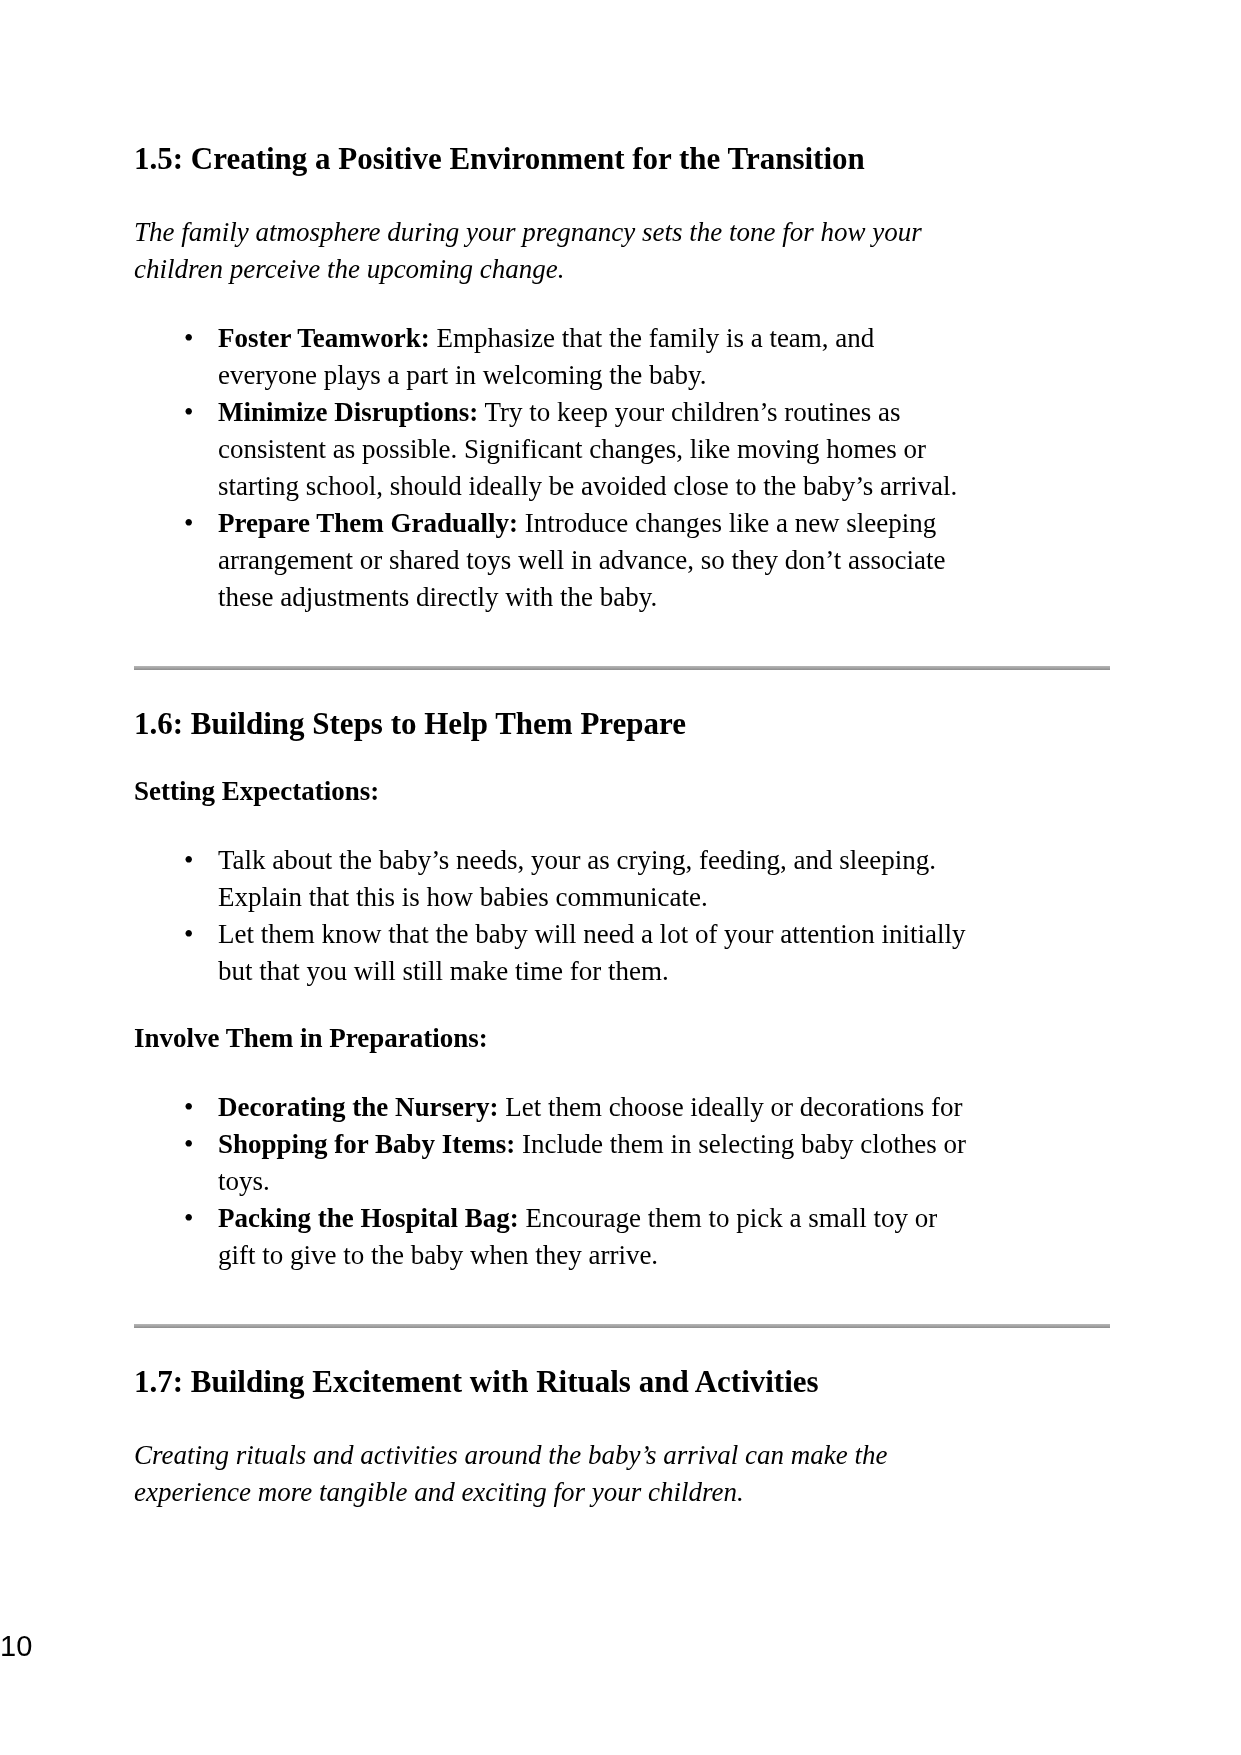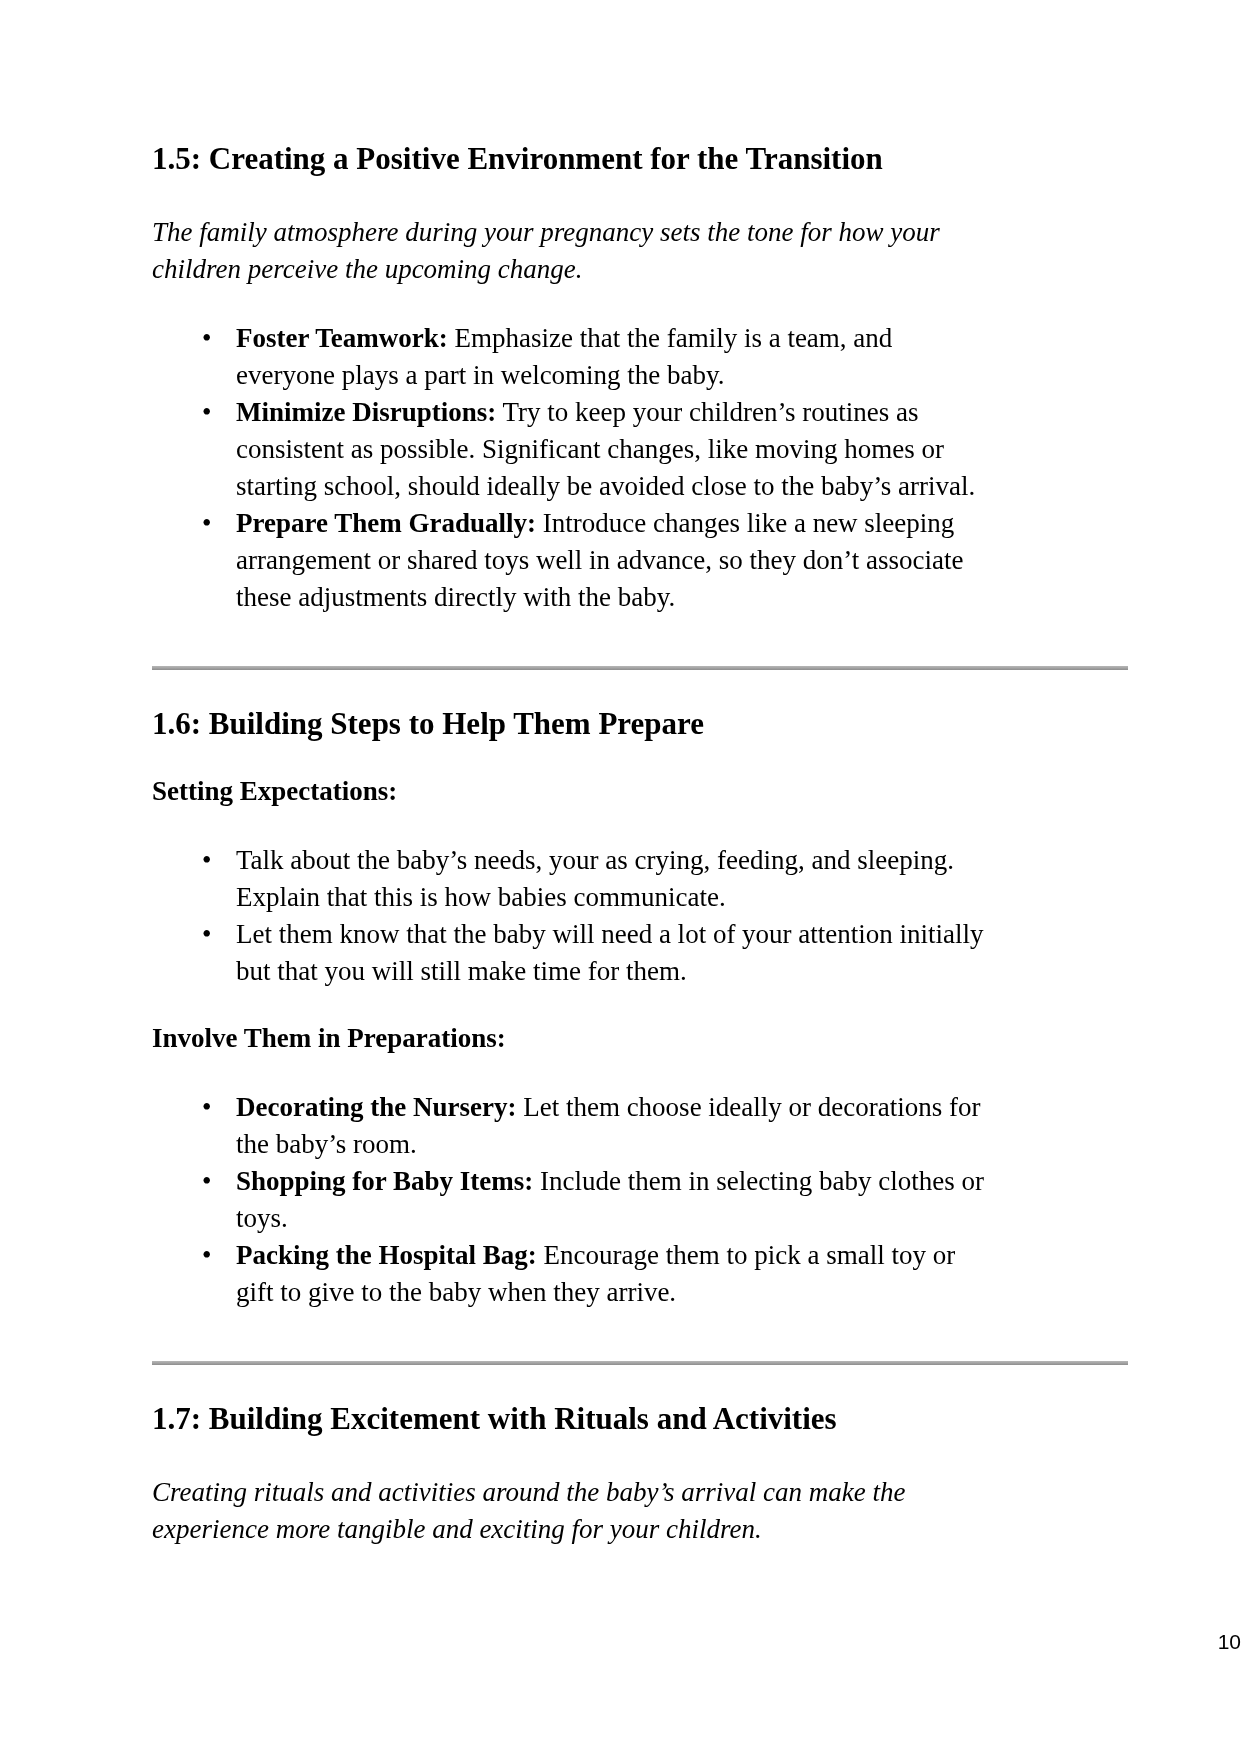--- a/index.html
+++ b/index.html
@@ -6,21 +6,21 @@
   body {
     width: 1241px; height: 1755px;
     background: #ffffff;
     color: #000000;
     font-family: "Liberation Serif", serif;
     position: relative;
     overflow: hidden;
   }
   .content {
     position: absolute;
-    left: 152px; top: 140px;
+    left: 134px; top: 140px;
     width: 976px;
     display: flex;
     flex-direction: column;
   }
   .doc-heading {
     font-size: 31px;
     line-height: 38px;
     font-weight: bold;
     margin: 0;
   }
@@ -53,23 +53,23 @@
   .line { white-space: nowrap; }
   .doc-divider {
     height: 4px;
     background: linear-gradient(to bottom, #b6b6b6 0%, #a6a6a6 45%, #8d8d8d 100%);
     margin: 50px 0 35px 0;
   }
   .footer {
     position: absolute;
     top: 1630px; left: 0;
     width: 1241px;
-    text-align: right;
+    text-align: left;
     font-family: "Liberation Sans", sans-serif;
-    font-size: 21px;
+    font-size: 29px;
     color: #000000;
   }
 </style>
 </head>
 <body>
 
 <main class="content">
     <div class="doc-heading">1.5: Creating a Positive Environment for the Transition</div>
     <div class="doc-paragraph">
       <div class="line"><span class="seg">The family atmosphere during your pregnancy sets the tone for how your</span></div>
@@ -107,21 +107,20 @@
         <div class="bullet">•</div>
         <div class="line"><span class="seg">Let them know that the baby will need a lot of your attention initially</span></div>
         <div class="line"><span class="seg">but that you will still make time for them.</span></div>
       </div>
     </div>
     <div class="doc-subheading">Involve Them in Preparations:</div>
     <div class="doc-list">
       <div class="doc-list-item">
         <div class="bullet">•</div>
         <div class="line"><span class="seg-bold">Decorating the Nursery:</span><span class="seg"> Let them choose ideally or decorations for</span></div>
-        <div class="line"><span class="seg">the baby’s room.</span></div>
       </div>
       <div class="doc-list-item">
         <div class="bullet">•</div>
         <div class="line"><span class="seg-bold">Shopping for Baby Items:</span><span class="seg"> Include them in selecting baby clothes or</span></div>
         <div class="line"><span class="seg">toys.</span></div>
       </div>
       <div class="doc-list-item">
         <div class="bullet">•</div>
         <div class="line"><span class="seg-bold">Packing the Hospital Bag:</span><span class="seg"> Encourage them to pick a small toy or</span></div>
         <div class="line"><span class="seg">gift to give to the baby when they arrive.</span></div>

